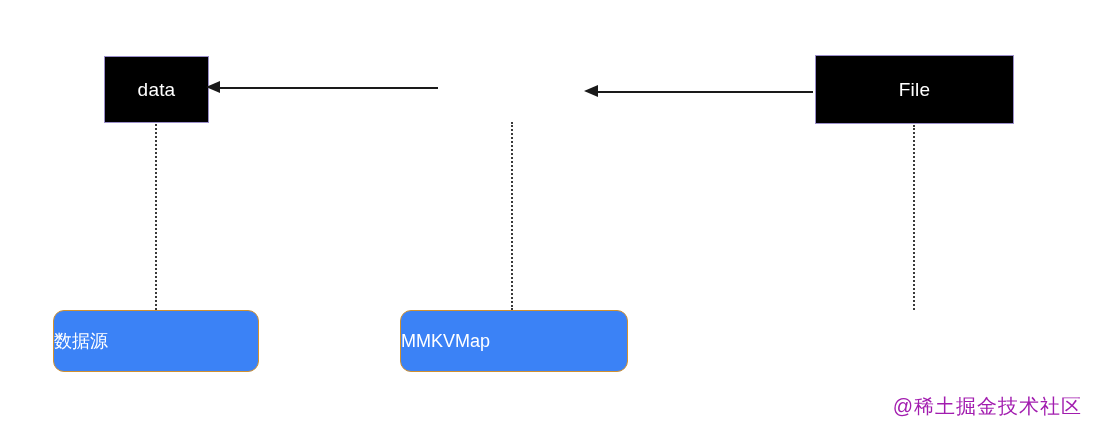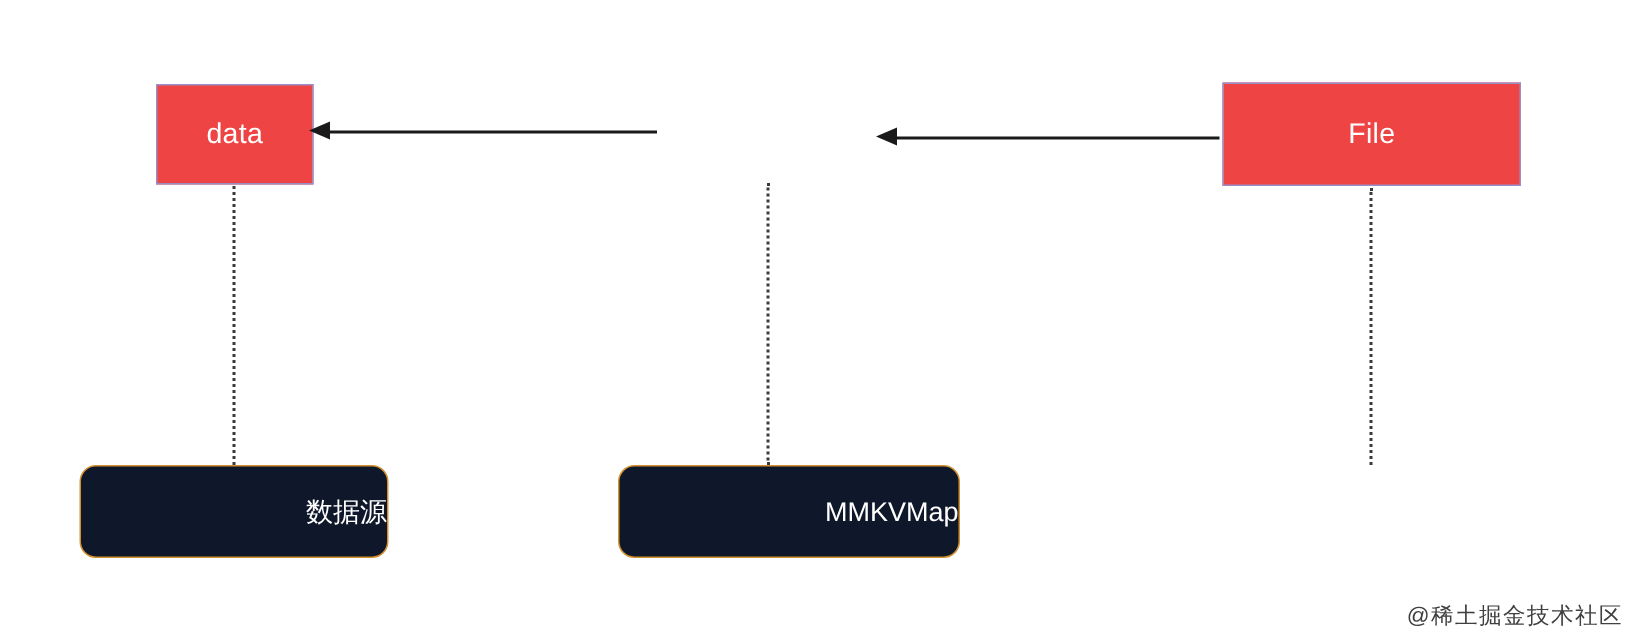--- a/index.html
+++ b/index.html
@@ -17,54 +17,54 @@
     position: relative;
     width: 1096px;
     height: 428px;
     background: #ffffff;
   }
 
   
   .node-blue {
     position: absolute;
     box-sizing: border-box;
-    background: #ef4444;
+    background: #000000;
     border: 1px solid #9a8ec9;
     display: flex;
     align-items: center;
     justify-content: center;
     color: #ffffff;
     font-size: 19px;
     font-weight: 400;
     letter-spacing: 0.2px;
     line-height: 1;
     user-select: none;
   }
   #node-data   { left: 104px; top: 56px; width: 105px; height: 67px; }
   #node-memory { left: 440px; top: 52px; width: 146px; height: 69px; }
   #node-file   { left: 815px; top: 55px; width: 199px; height: 69px; }
 
   
   .node-orange {
     position: absolute;
     box-sizing: border-box;
-    background: #0f172a;
+    background: #3b82f6;
     border: 1px solid #d2912f;
     border-radius: 11px;
     display: flex;
     align-items: center;
-    justify-content: flex-end;
+    justify-content: flex-start;
     color: #ffffff;
     font-size: 18px;
     font-weight: 400;
     line-height: 1;
     user-select: none;
   }
   #note-datasource { left: 53px;  top: 310px; width: 206px; height: 62px; }
-  #note-mmkvmap    { left: 400px; top: 310px; width: 228px; height: 62px; margin-left: 12px; }
+  #note-mmkvmap    { left: 400px; top: 310px; width: 228px; height: 62px; }
   #note-loadfile   { left: 788px; top: 310px; width: 255px; height: 62px; }
 
   
   .dotted-link {
     position: absolute;
     width: 0;
     border-left: 2px dotted #3a3a3a;
   }
   #dotted-data   { left: 155px; top: 124px; height: 186px; }
   #dotted-memory { left: 511px; top: 122px; height: 188px; }
@@ -87,22 +87,22 @@
   #arrow-memory-to-data-line { left: 216px; top: 87px; width: 222px; }
   #arrow-memory-to-data-head { left: 206px; top: 81px; }
   #arrow-file-to-memory-line { left: 594px; top: 91px; width: 219px; }
   #arrow-file-to-memory-head { left: 584px; top: 85px; }
 
   
   #watermark {
     position: absolute;
     right: 14px;
     bottom: 8px;
-    color: #404040;
-    font-size: 15px;
+    color: #a21caf;
+    font-size: 20px;
     letter-spacing: 1px;
     user-select: none;
     white-space: nowrap;
   }
 </style>
 </head>
 <body>
 
 <div id="diagram-canvas">
 

